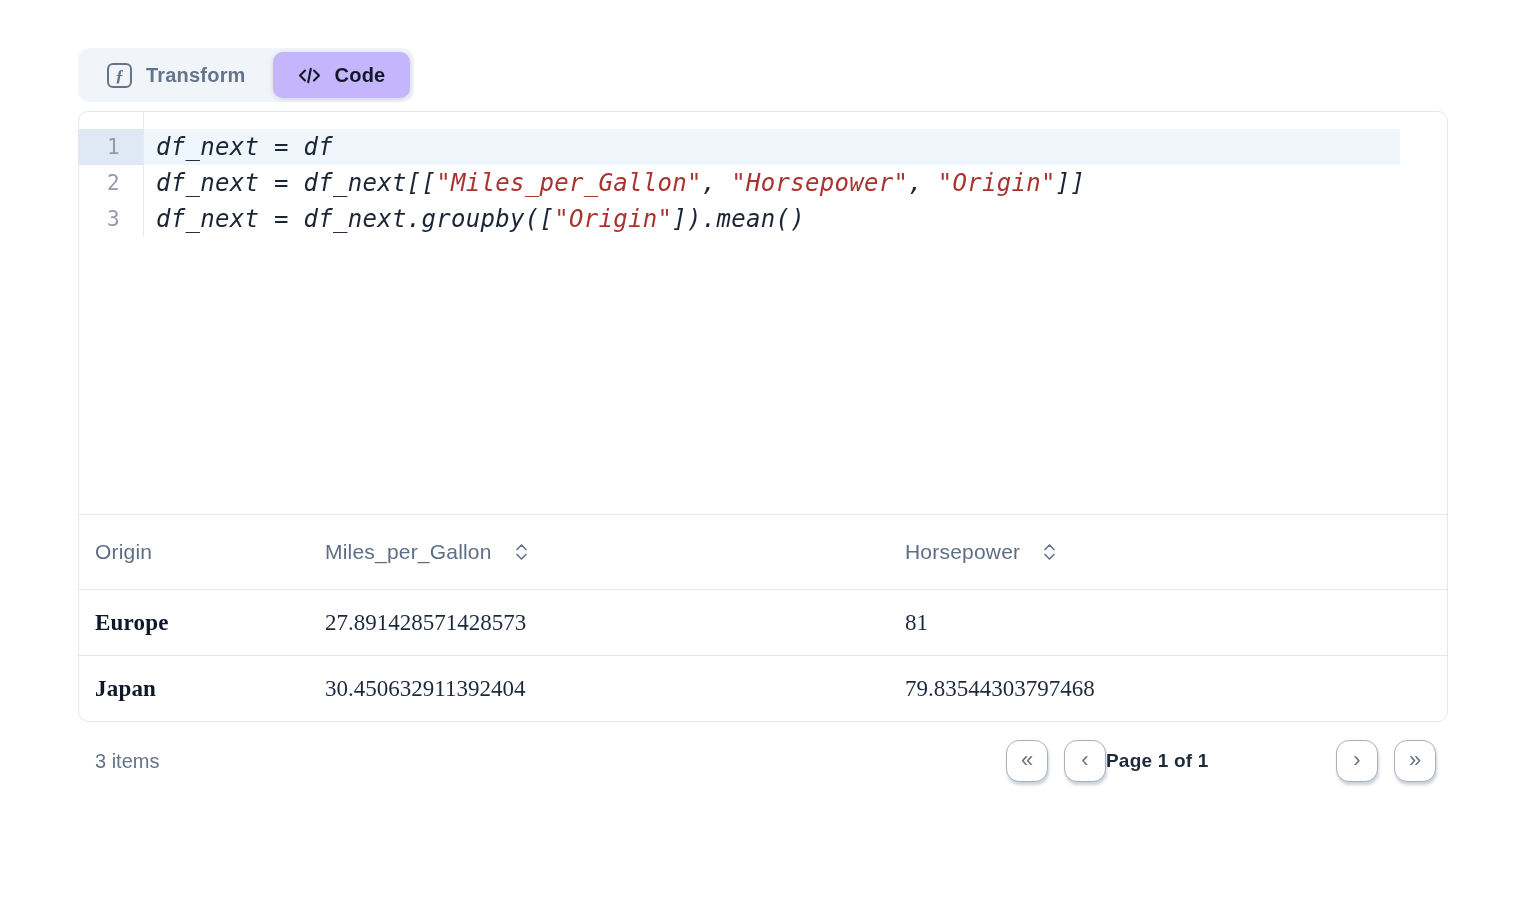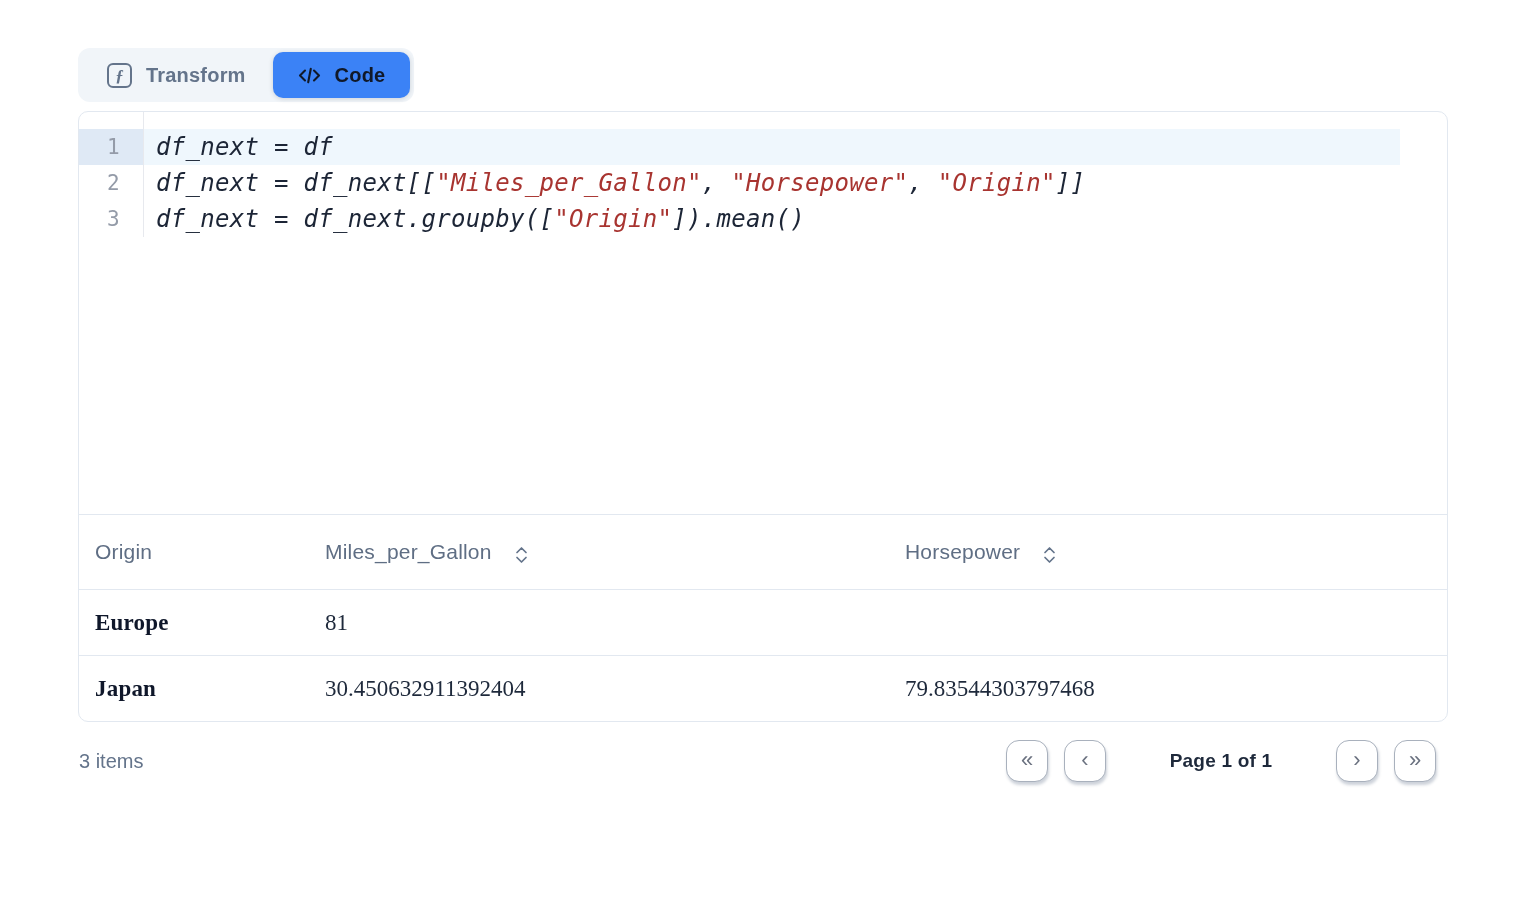--- a/index.html
+++ b/index.html
@@ -14,21 +14,21 @@
   .tabbar {
     display:inline-flex; align-items:center; gap:2px;
     background:#f1f5f9; border-radius:12px; padding:4px; height:54px;
   }
   .tab {
     display:flex; align-items:center; gap:14px; padding:0 25px; height:46px;
     border:none; background:transparent; color:#64748b; font-size:20px;
     font-weight:600; border-radius:10px; cursor:pointer;
     font-family:"Liberation Sans", sans-serif; letter-spacing:0.2px;
   }
-  .tab.active { background:#3b82f6; color:#101828; box-shadow:0 1px 5px rgba(15,23,42,0.16); }
+  .tab.active { background:#c4b5fd; color:#101828; box-shadow:0 1px 5px rgba(15,23,42,0.16); }
   .fn-icon {
     width:25px; height:25px; border:2px solid currentColor; border-radius:6px;
     display:flex; align-items:center; justify-content:center;
     font-family:"Liberation Serif", serif; font-style:italic; font-weight:700;
     font-size:17px; line-height:1;
   }
 
   
   .panel { margin-top:9px; border:1px solid #e2e8f0; border-radius:10px; overflow:hidden; background:#fff; }
 
@@ -47,43 +47,43 @@
   .cline.active .gutter { background:#dfe9f5; }
   .cline.active .code::before {
     content:""; position:absolute; top:0; bottom:0; left:0; right:47px;
     background:#eff7fd; z-index:-1;
   }
   .tok-string { color:#a83430; }
 
   
   .table { border-top:1px solid #e2e8f0; }
   .thead { display:flex; height:74px; align-items:center; color:#5f6e84; font-size:21px; letter-spacing:0.2px; }
-  .th { display:flex; align-items:flex-end; gap:22px; padding-left:16px; }
+  .th { display:flex; align-items:center; gap:22px; padding-left:16px; }
   .th.sortable { cursor:pointer; }
   .col-0 { width:230px; flex:none; }
   .col-1 { width:580px; flex:none; }
   .col-2 { flex:1; }
   .sort-icon { display:inline-flex; }
   .trow { display:flex; height:66px; align-items:center; border-top:1px solid #e2e8f0; font-size:23px; color:#1e293b; }
   .trow .td { padding-left:16px; overflow:hidden; white-space:nowrap;font-family:Liberation Serif, serif; }
   .trow .td.origin { font-weight:700; color:#0f172a; letter-spacing:0.2px; }
 
   
   .footer { display:flex; align-items:center; margin-top:16px; height:46px; }
-  .items { color:#64748b; font-size:20px; margin-left:1px; }
+  .items { color:#64748b; font-size:20px; margin-left:17px; }
   .pager { margin-left:auto; display:flex; align-items:center; margin-right:12px; }
   .pbtn {
     width:42px; height:42px; border:1.5px solid #a9b1bd; border-radius:13px;
     background:#ffffff; color:#6b7280; font-size:22px; line-height:1;
     display:flex; align-items:center; justify-content:center; cursor:pointer;
     box-shadow:1px 3px 3px rgba(100,116,139,0.32);
     font-family:"Liberation Sans", sans-serif; padding-bottom:3px;
   }
   .pbtn + .pbtn { margin-left:16px; }
-  .pagetext { width:230px; text-align:center; color:#1e293b; font-size:19px; font-weight:600; letter-spacing:0.2px; }
+  .pagetext { width:230px; text-align:left; color:#1e293b; font-size:19px; font-weight:600; letter-spacing:0.2px; }
 </style>
 </head>
 <body>
 
 <div class="wrap">
 
   
   <div class="tabbar">
     <button class="tab">
       <span class="fn-icon">ƒ</span>
@@ -143,20 +143,21 @@
             <svg width="15" height="18" viewBox="0 0 15 18" fill="none">
               <path d="M3 6.5 L7.5 2 L12 6.5" stroke="#64748b" stroke-width="1.7" stroke-linecap="round" stroke-linejoin="round"></path>
               <path d="M3 11.5 L7.5 16 L12 11.5" stroke="#64748b" stroke-width="1.7" stroke-linecap="round" stroke-linejoin="round"></path>
             </svg>
           </span>
         </div>
       </div>
       <div id="tbody">
           <div class="trow">
             <div class="td col-0 origin">Europe</div>
+            <div class="td col-1">27.891428571428573</div>
             <div class="td col-2">81</div>
           </div>
           <div class="trow">
             <div class="td col-0 origin">Japan</div>
             <div class="td col-1">30.450632911392404</div>
             <div class="td col-2">79.83544303797468</div>
           </div>
         </div>
     </div>
   </div>

